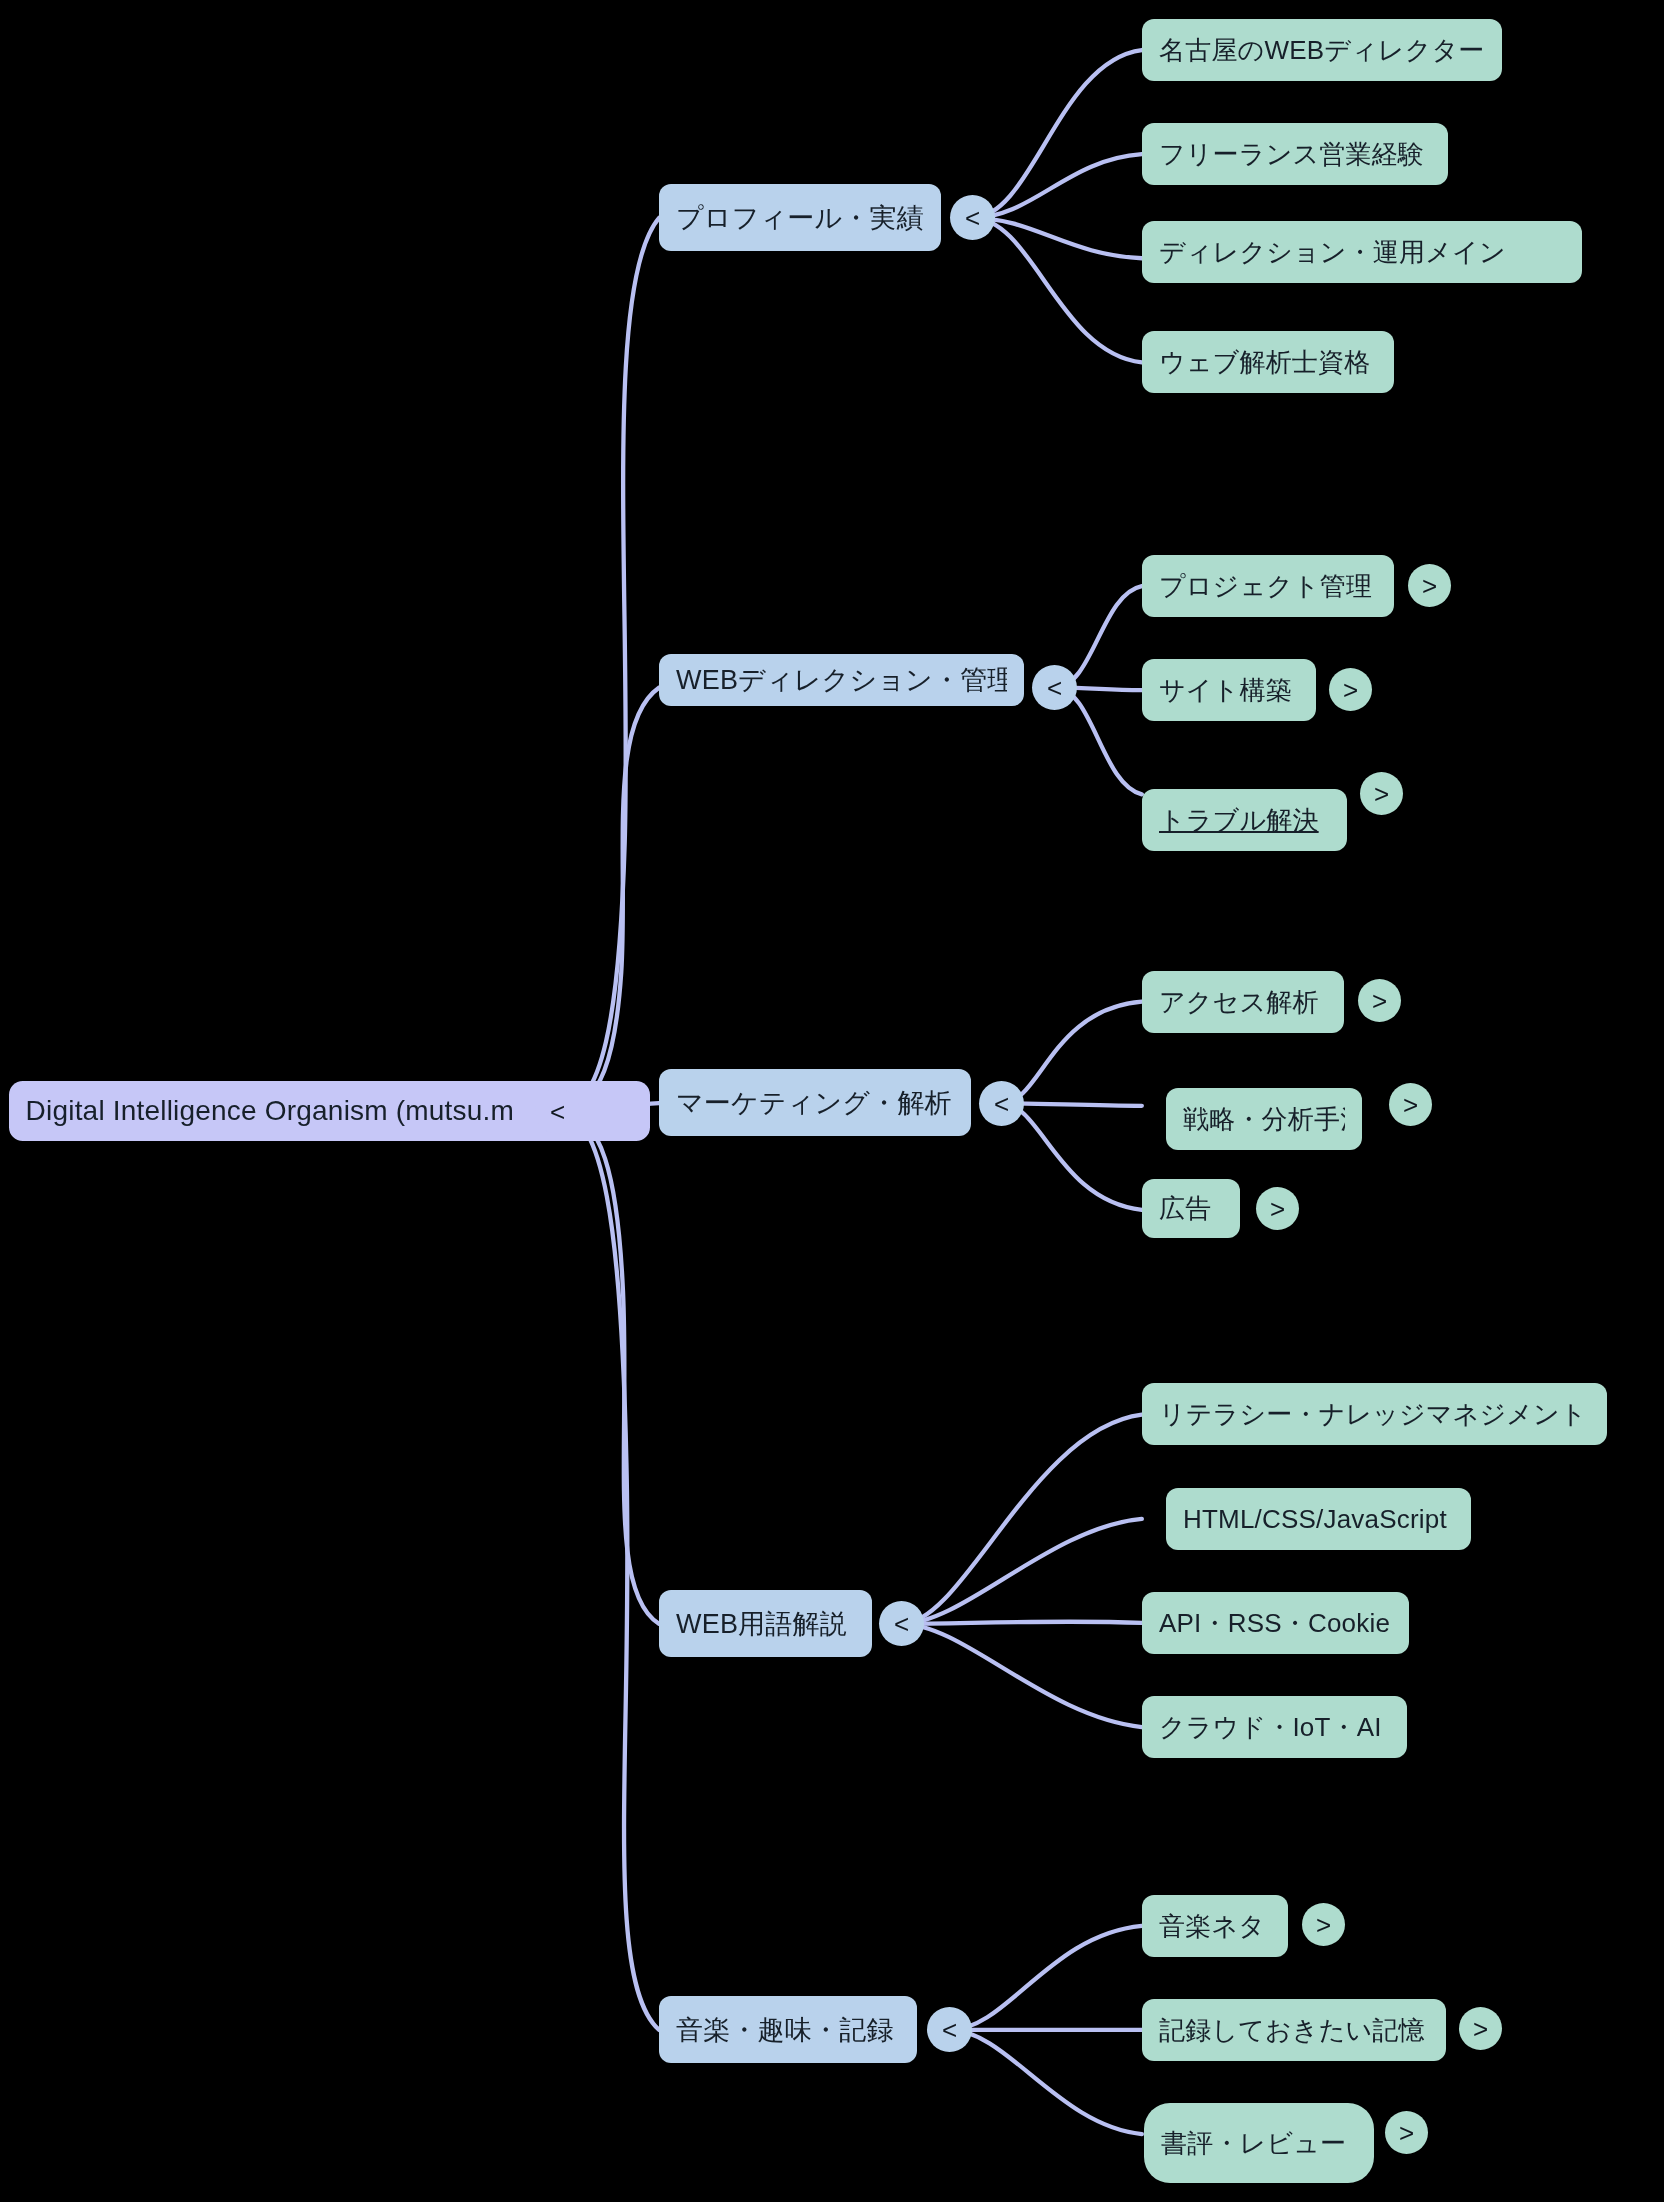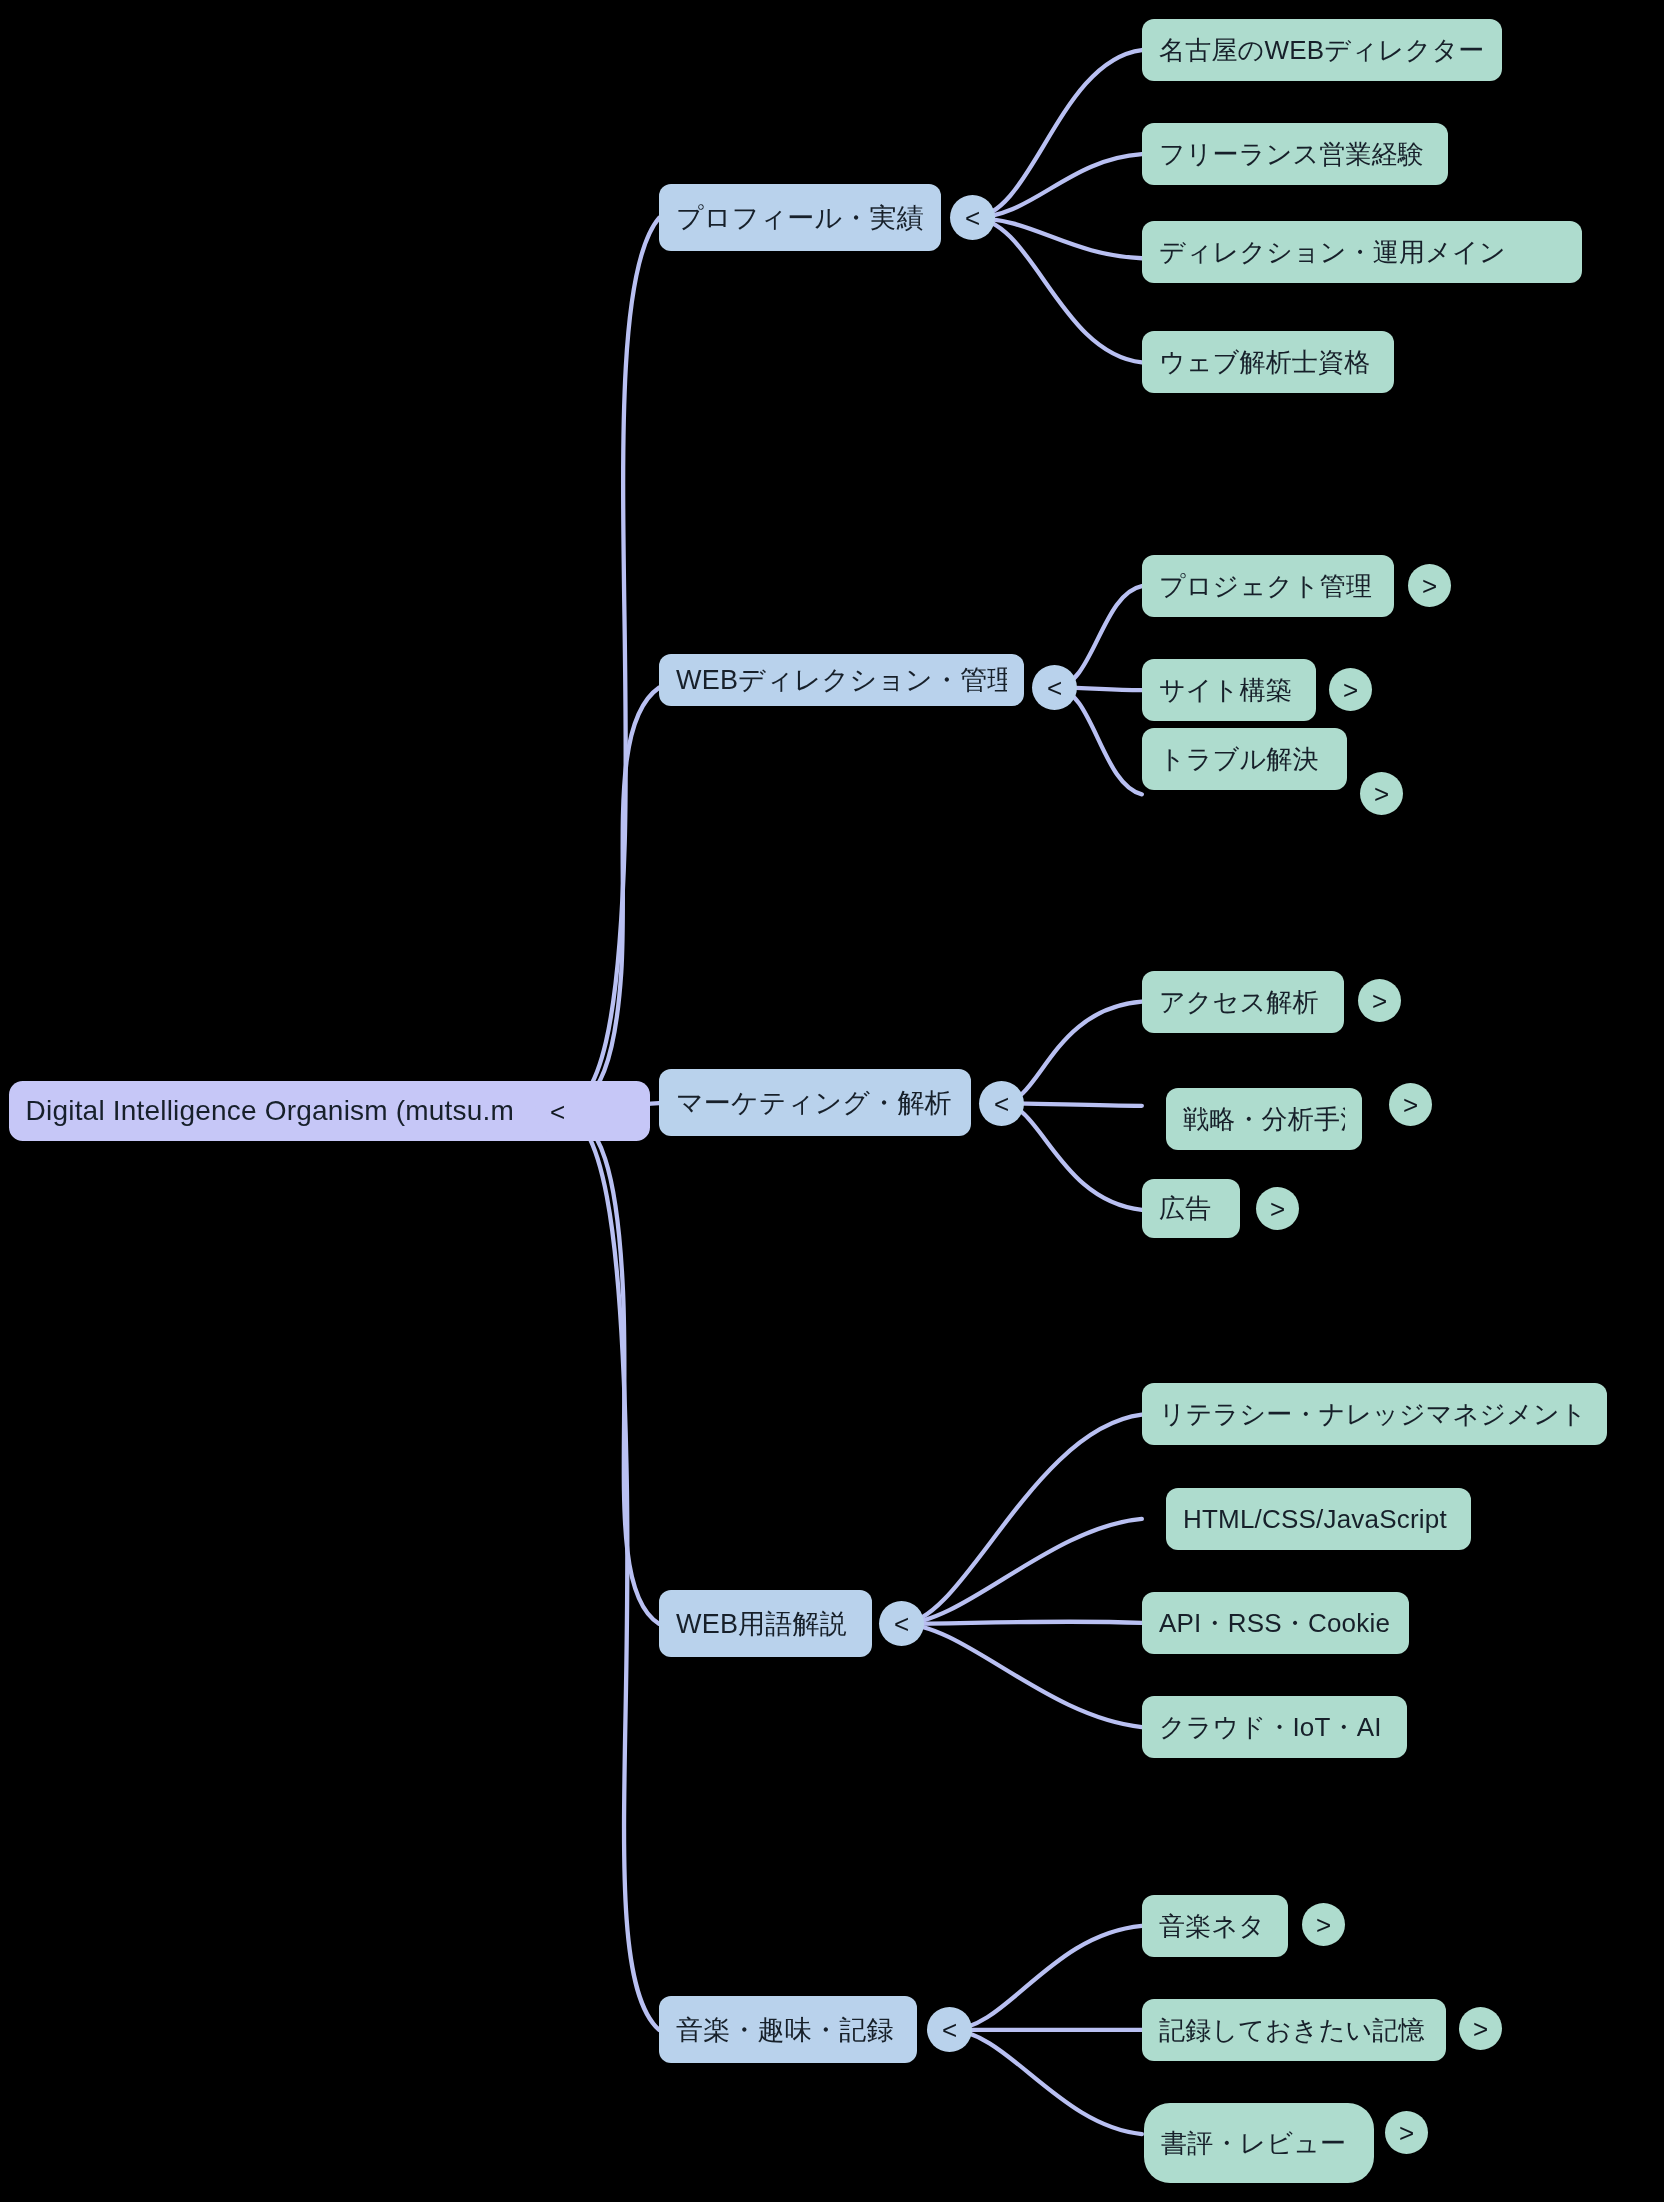--- a/index.html
+++ b/index.html
@@ -124,21 +124,21 @@
       </div>
       <div class="toggle toggle-branch" style="left: 1032px; top: 665px; width: 45px; height: 45px;">&lt;</div>
       <div class="node node-leaf" style="left: 1142px; top: 555px; width: 252px; height: 62px;">
         <span class="node-label">プロジェクト管理</span>
       </div>
       <div class="toggle toggle-leaf" style="left: 1408px; top: 564px; width: 43px; height: 43px;">&gt;</div>
       <div class="node node-leaf" style="left: 1142px; top: 659px; width: 174px; height: 62px;">
         <span class="node-label">サイト構築</span>
       </div>
       <div class="toggle toggle-leaf" style="left: 1329px; top: 668px; width: 43px; height: 43px;">&gt;</div>
-      <div class="node node-leaf" style="left: 1142px; top: 728px; width: 205px; height: 62px;">
+      <div class="node node-leaf" style="left: 1142px; top: 789px; width: 205px; height: 62px; text-decoration: underline;">
         <span class="node-label">トラブル解決</span>
       </div>
       <div class="toggle toggle-leaf" style="left: 1360px; top: 772px; width: 43px; height: 43px;">&gt;</div>
       <div class="node node-branch" style="left: 659px; top: 1069px; width: 312px; height: 67px;">
         <span class="node-label">マーケティング・解析</span>
       </div>
       <div class="toggle toggle-branch" style="left: 979px; top: 1081px; width: 45px; height: 45px;">&lt;</div>
       <div class="node node-leaf" style="left: 1142px; top: 971px; width: 202px; height: 62px;">
         <span class="node-label">アクセス解析</span>
       </div>

